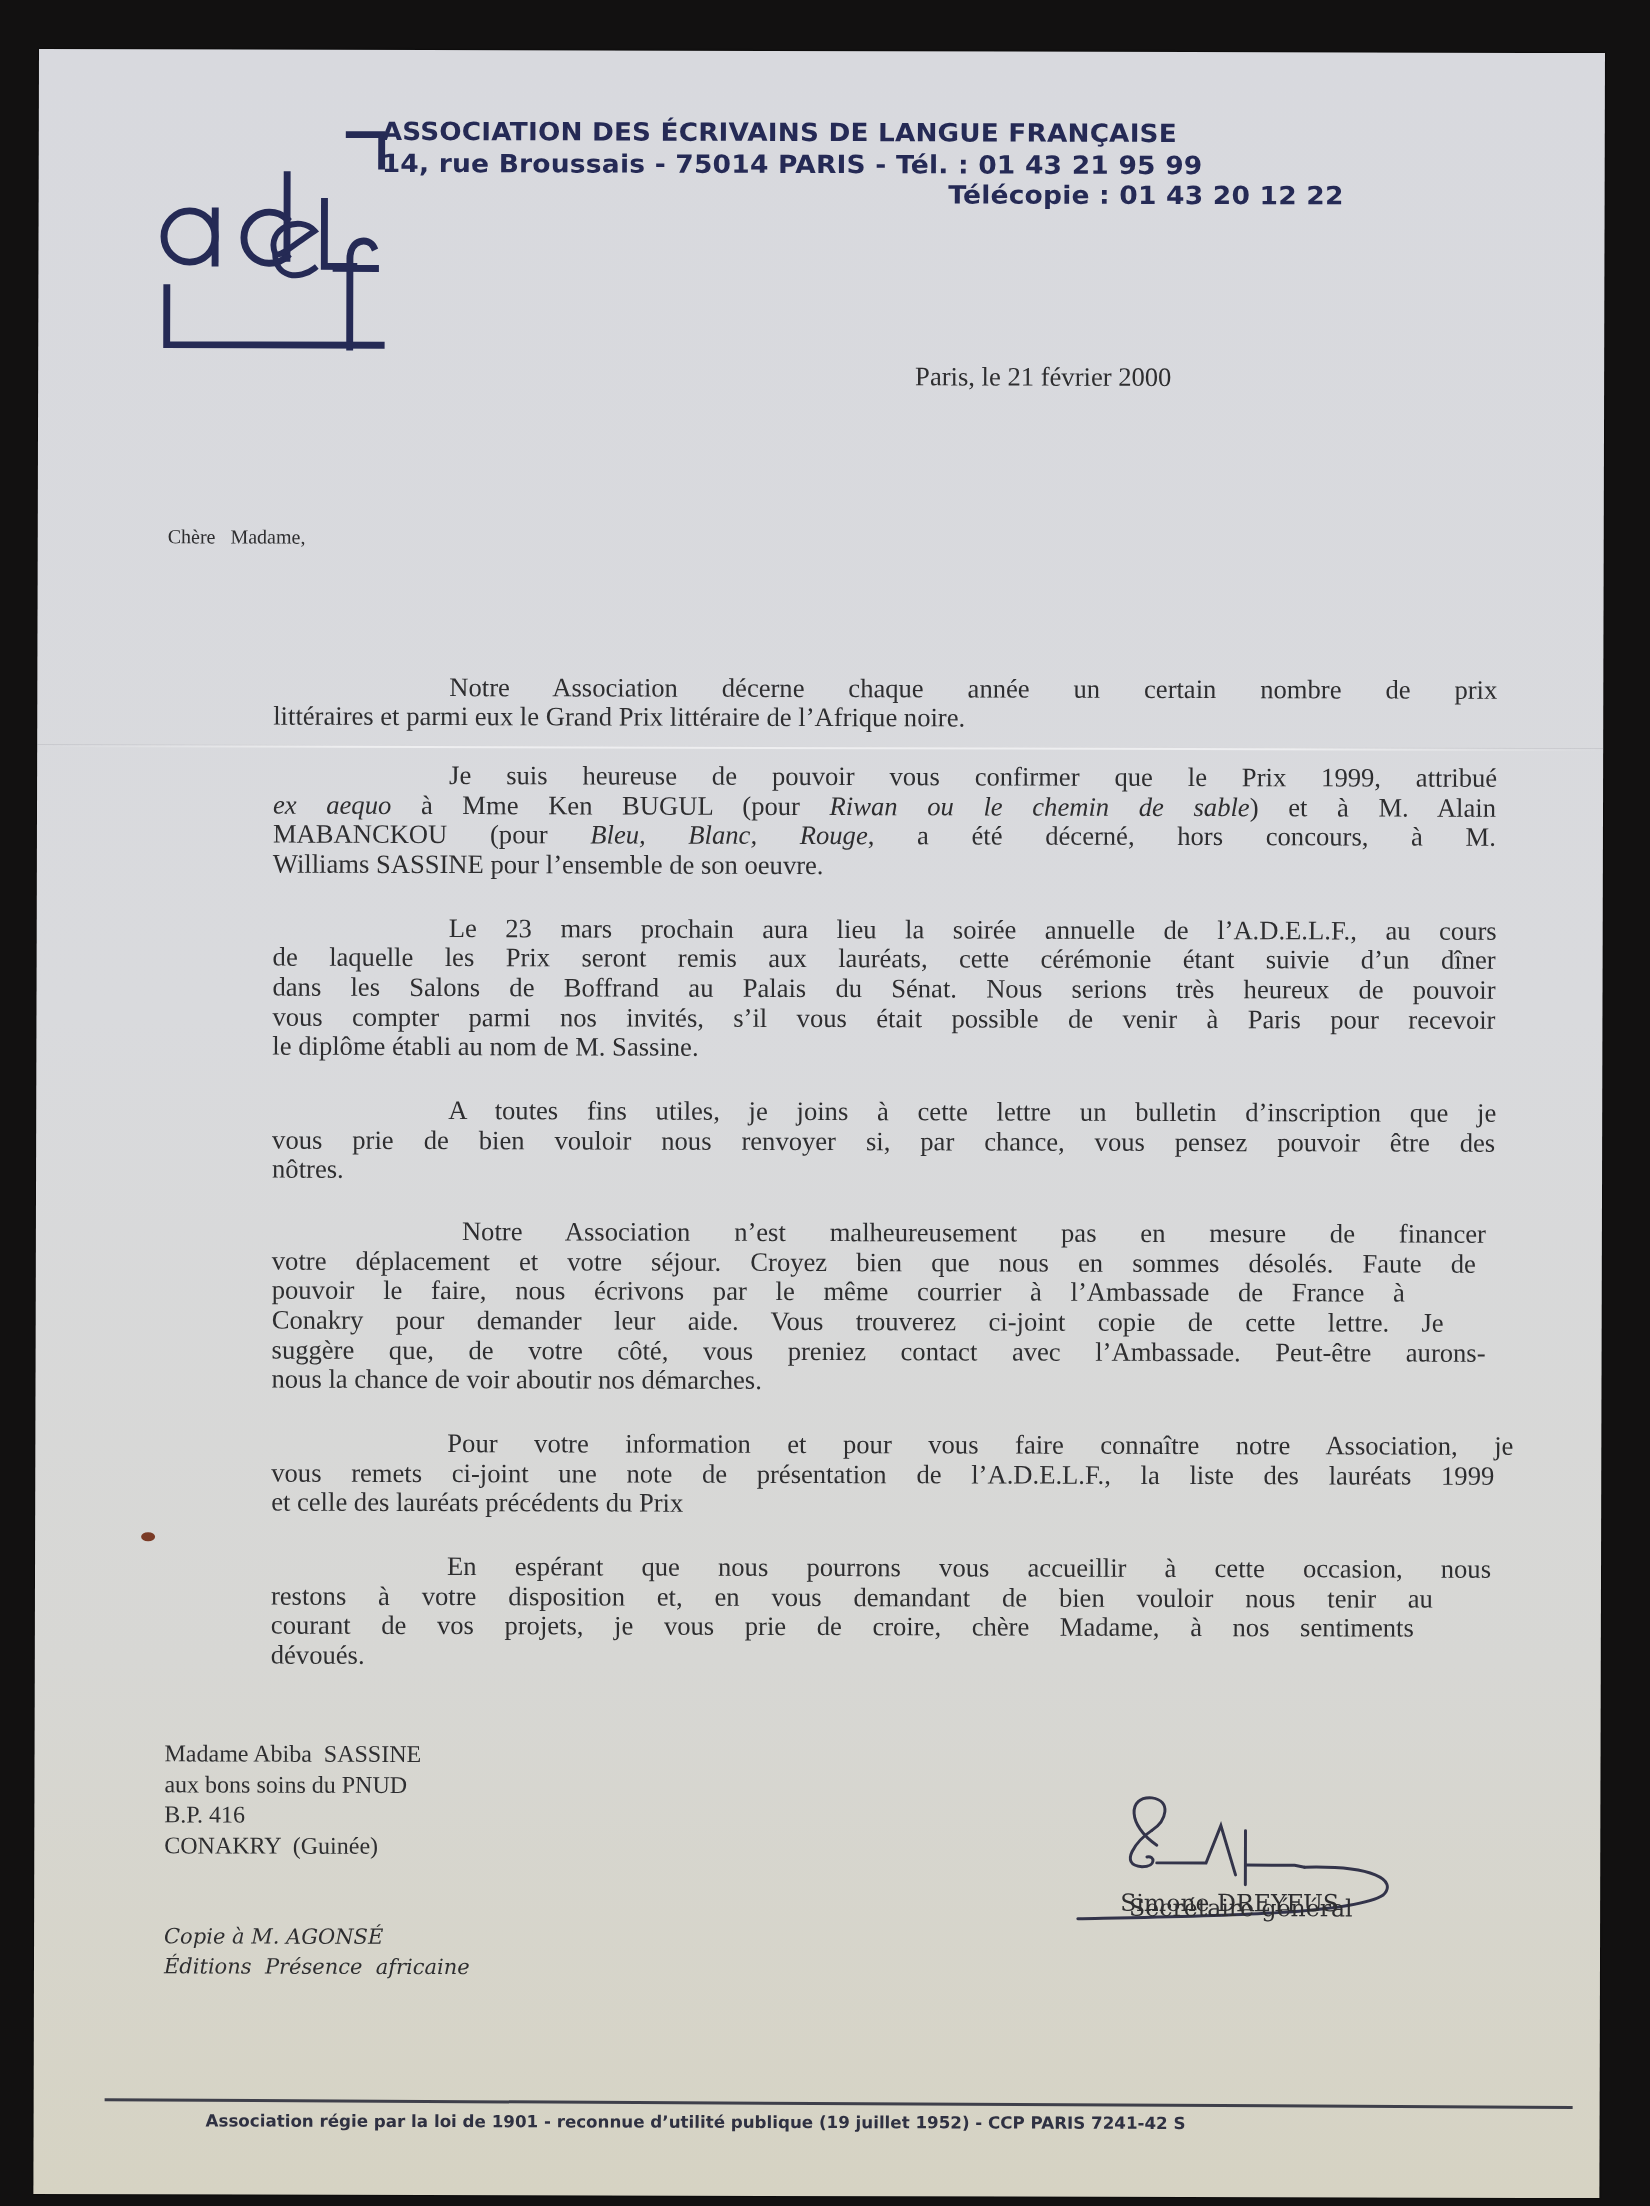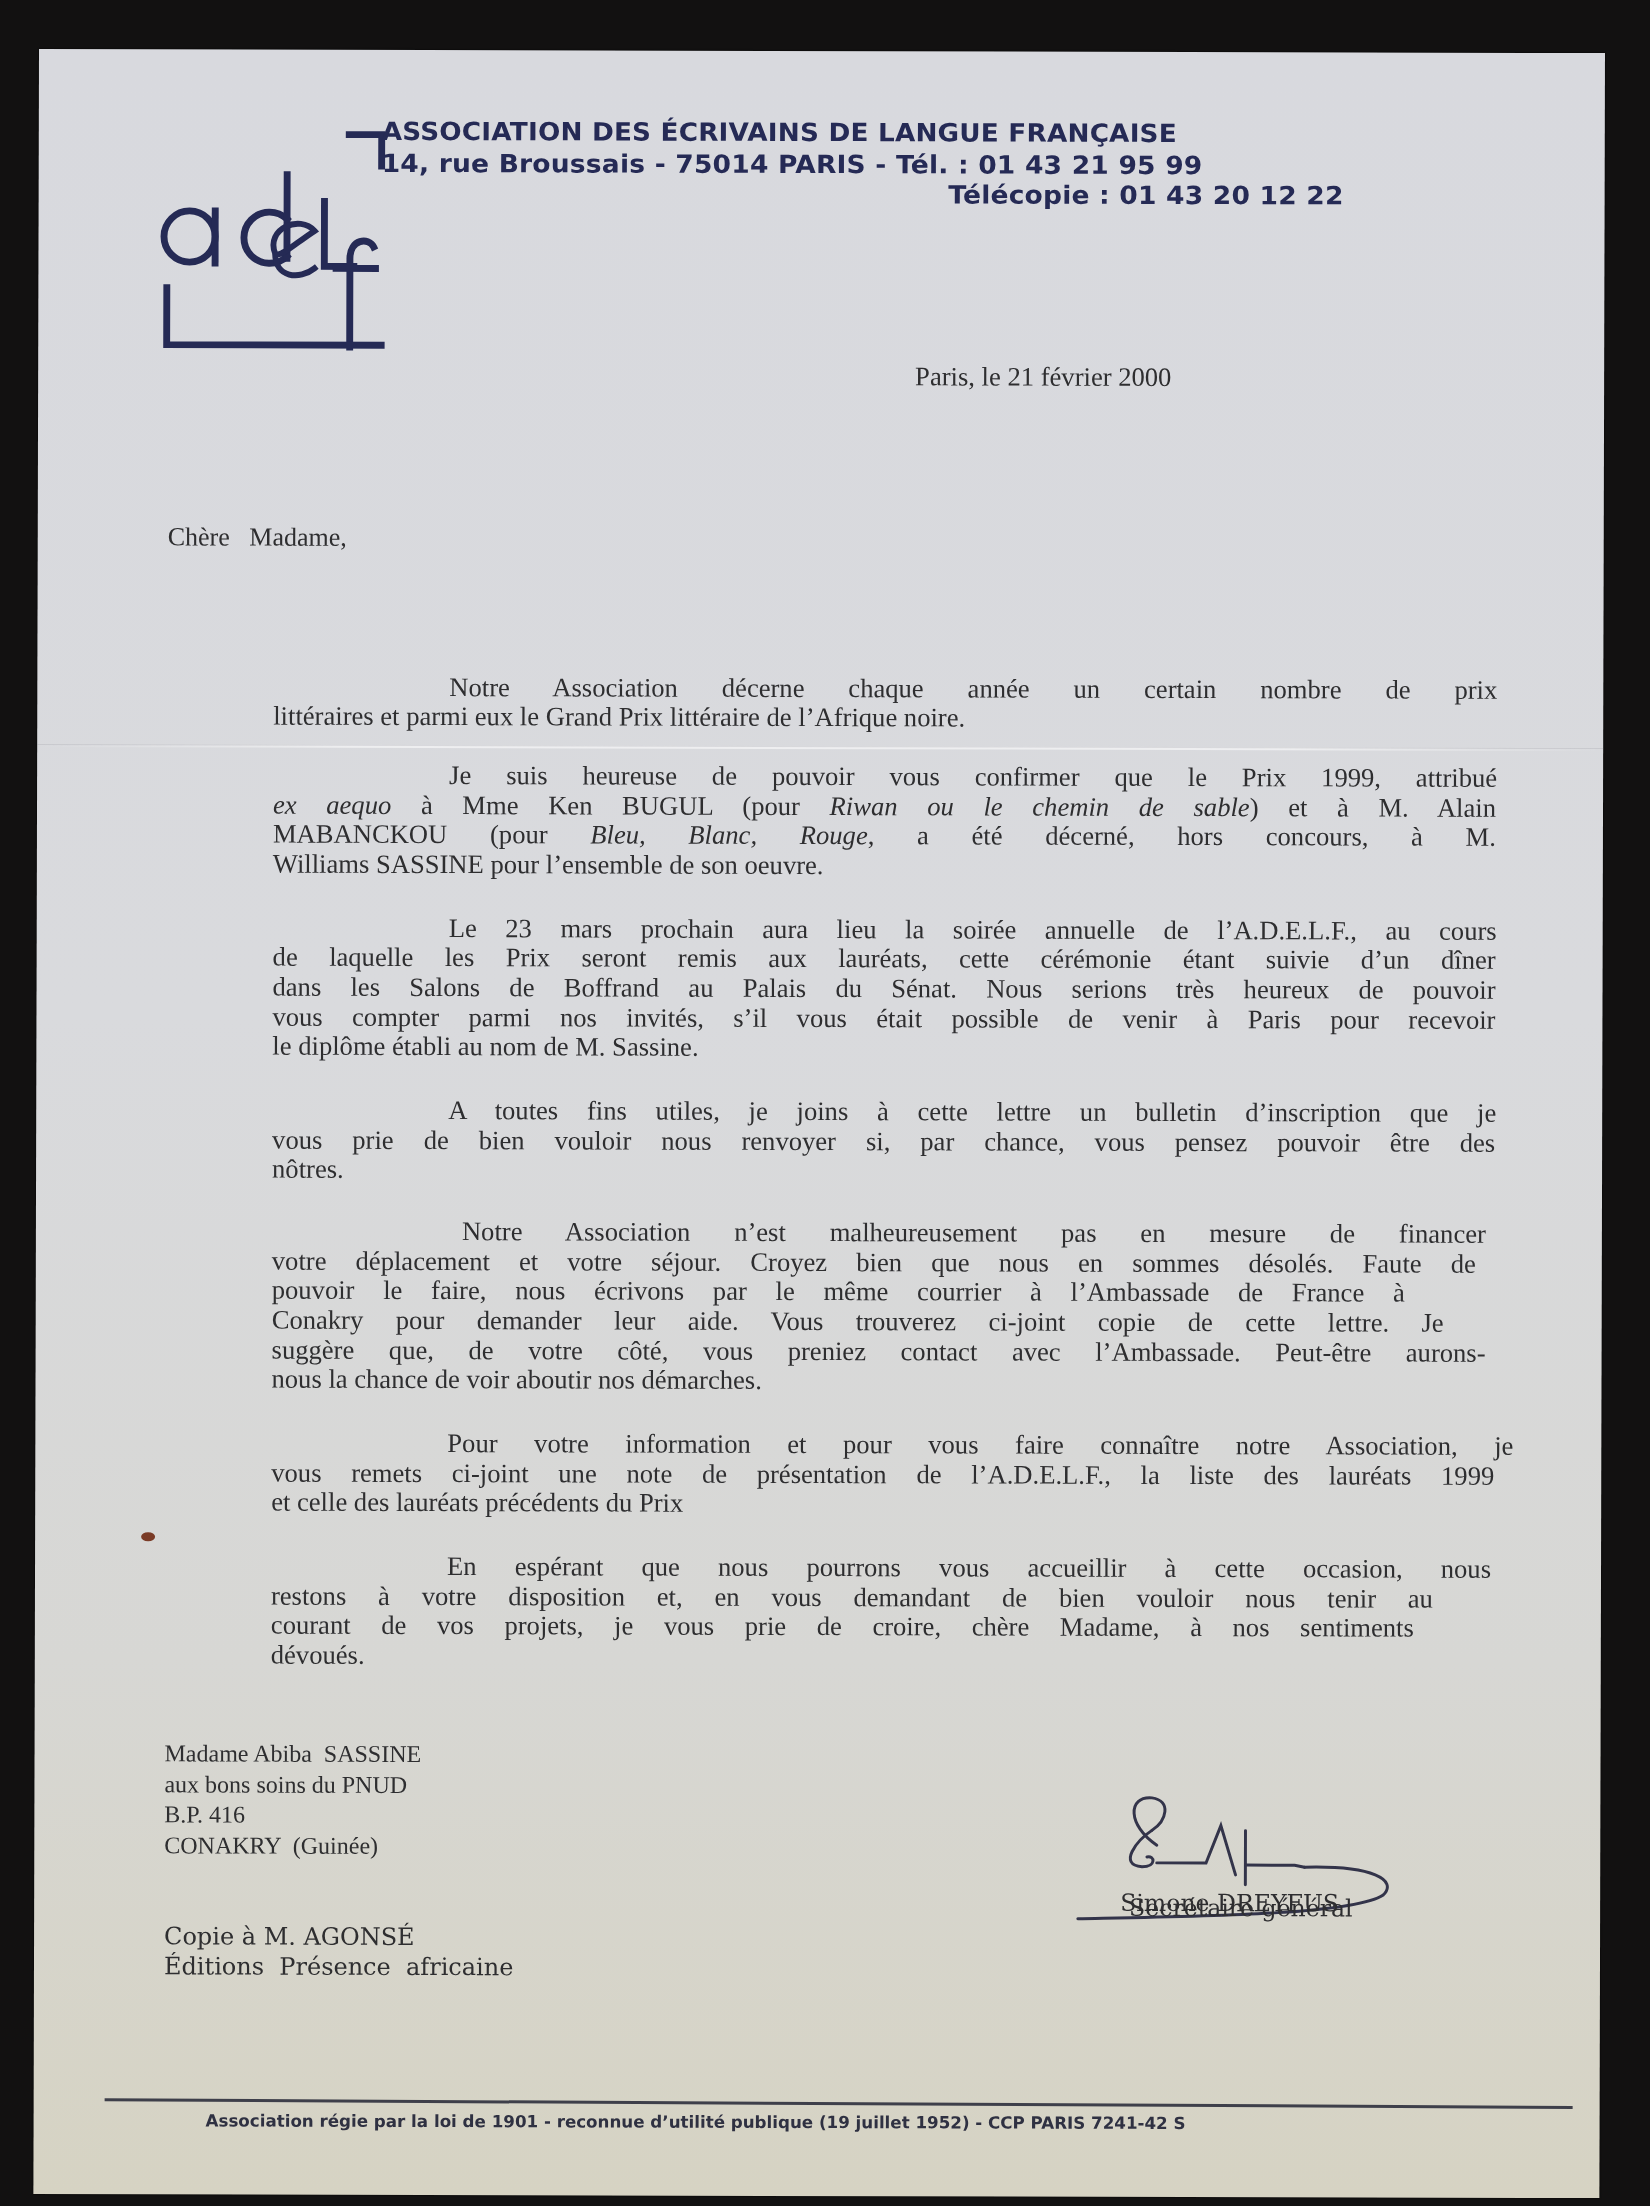--- a/index.html
+++ b/index.html
@@ -38,39 +38,39 @@
   .lh1 { left: 343px; top: 67px; font-size: 25px; transform: scaleX(1.05); transform-origin: 0 0; }
   .lh2 { left: 343px; top: 99px; font-size: 25px; transform: scaleX(1.06); transform-origin: 0 0; }
   .lh3 { right: 261px; top: 129px; font-size: 25px; transform: scaleX(1.06); transform-origin: 100% 0; }
 
   .txt {
     position: absolute; color: #2e2e30;
     font-size: 24.6px; line-height: 29.6px; white-space: nowrap;
     font-family: "Liberation Serif", "DejaVu Serif", serif;
   }
   .date { left: 877px; top: 311px; font-size: 26.6px; }
-  .salutation { left: 130px; top: 473px; font-size: 26px; }
+  .salutation { left: 130px; top: 473px; font-size: 20px; }
 
   .para-line {
     position: absolute; left: 236px; width: 1223px;
     font-family: "Liberation Serif", "DejaVu Serif", serif;
     font-size: 26.6px; line-height: 29.6px; color: #2e2e30;
     text-align: justify; text-align-last: justify;
     white-space: normal; height: 29.6px; overflow: visible;
   }
   .para-line.first { left: 412px; width: 1048px; }
   .para-line.last { text-align-last: left; }
   em { font-style: italic; }
 
   .addr {
     position: absolute; left: 130px; color: #2e2e30;
     font-family: Liberation Serif, serif; font-size: 24px; line-height: 30.5px; white-space: nowrap;
   }
-  .copy { position: absolute; left: 130px; color: #2e2e30; 
-    font-family: "DejaVu Serif", serif; font-size: 24px; line-height: 30.5px; white-space: nowrap; }
+  .copy { position: absolute; left: 130px; color: #2e2e30; font-style: italic;
+    font-family: "DejaVu Serif", serif; font-size: 21px; line-height: 30.5px; white-space: nowrap; }
 
   .sig-name { position: absolute; left: 1086px; top: 1813px; font-family: "DejaVu Serif", serif; font-size: 23.6px; color: #2e2e30; white-space: nowrap; margin-top: 24px; }
   .sig-title { position: absolute; left: 1086px; top: 1842px; font-family: "DejaVu Serif", serif; font-size: 23.6px; color: #2e2e30; white-space: nowrap; margin-left: 9px; }
   .signature { position: absolute; left: 1024px; top: 1734px; width: 394px; height: 148px; }
 
   .footer-rule { position: absolute; left: 71px; top: 2051px; width: 1468px; height: 3px; background: #3e3f4a; transform: rotate(0.15deg); }
   .footer-text {
     position: absolute; left: 172px; top: 2061px; color: #2f3142;
     font-family: "DejaVu Sans", sans-serif; font-weight: bold; font-size: 16.7px;
     white-space: nowrap; transform: scaleX(1.0); transform-origin: 0 0;

